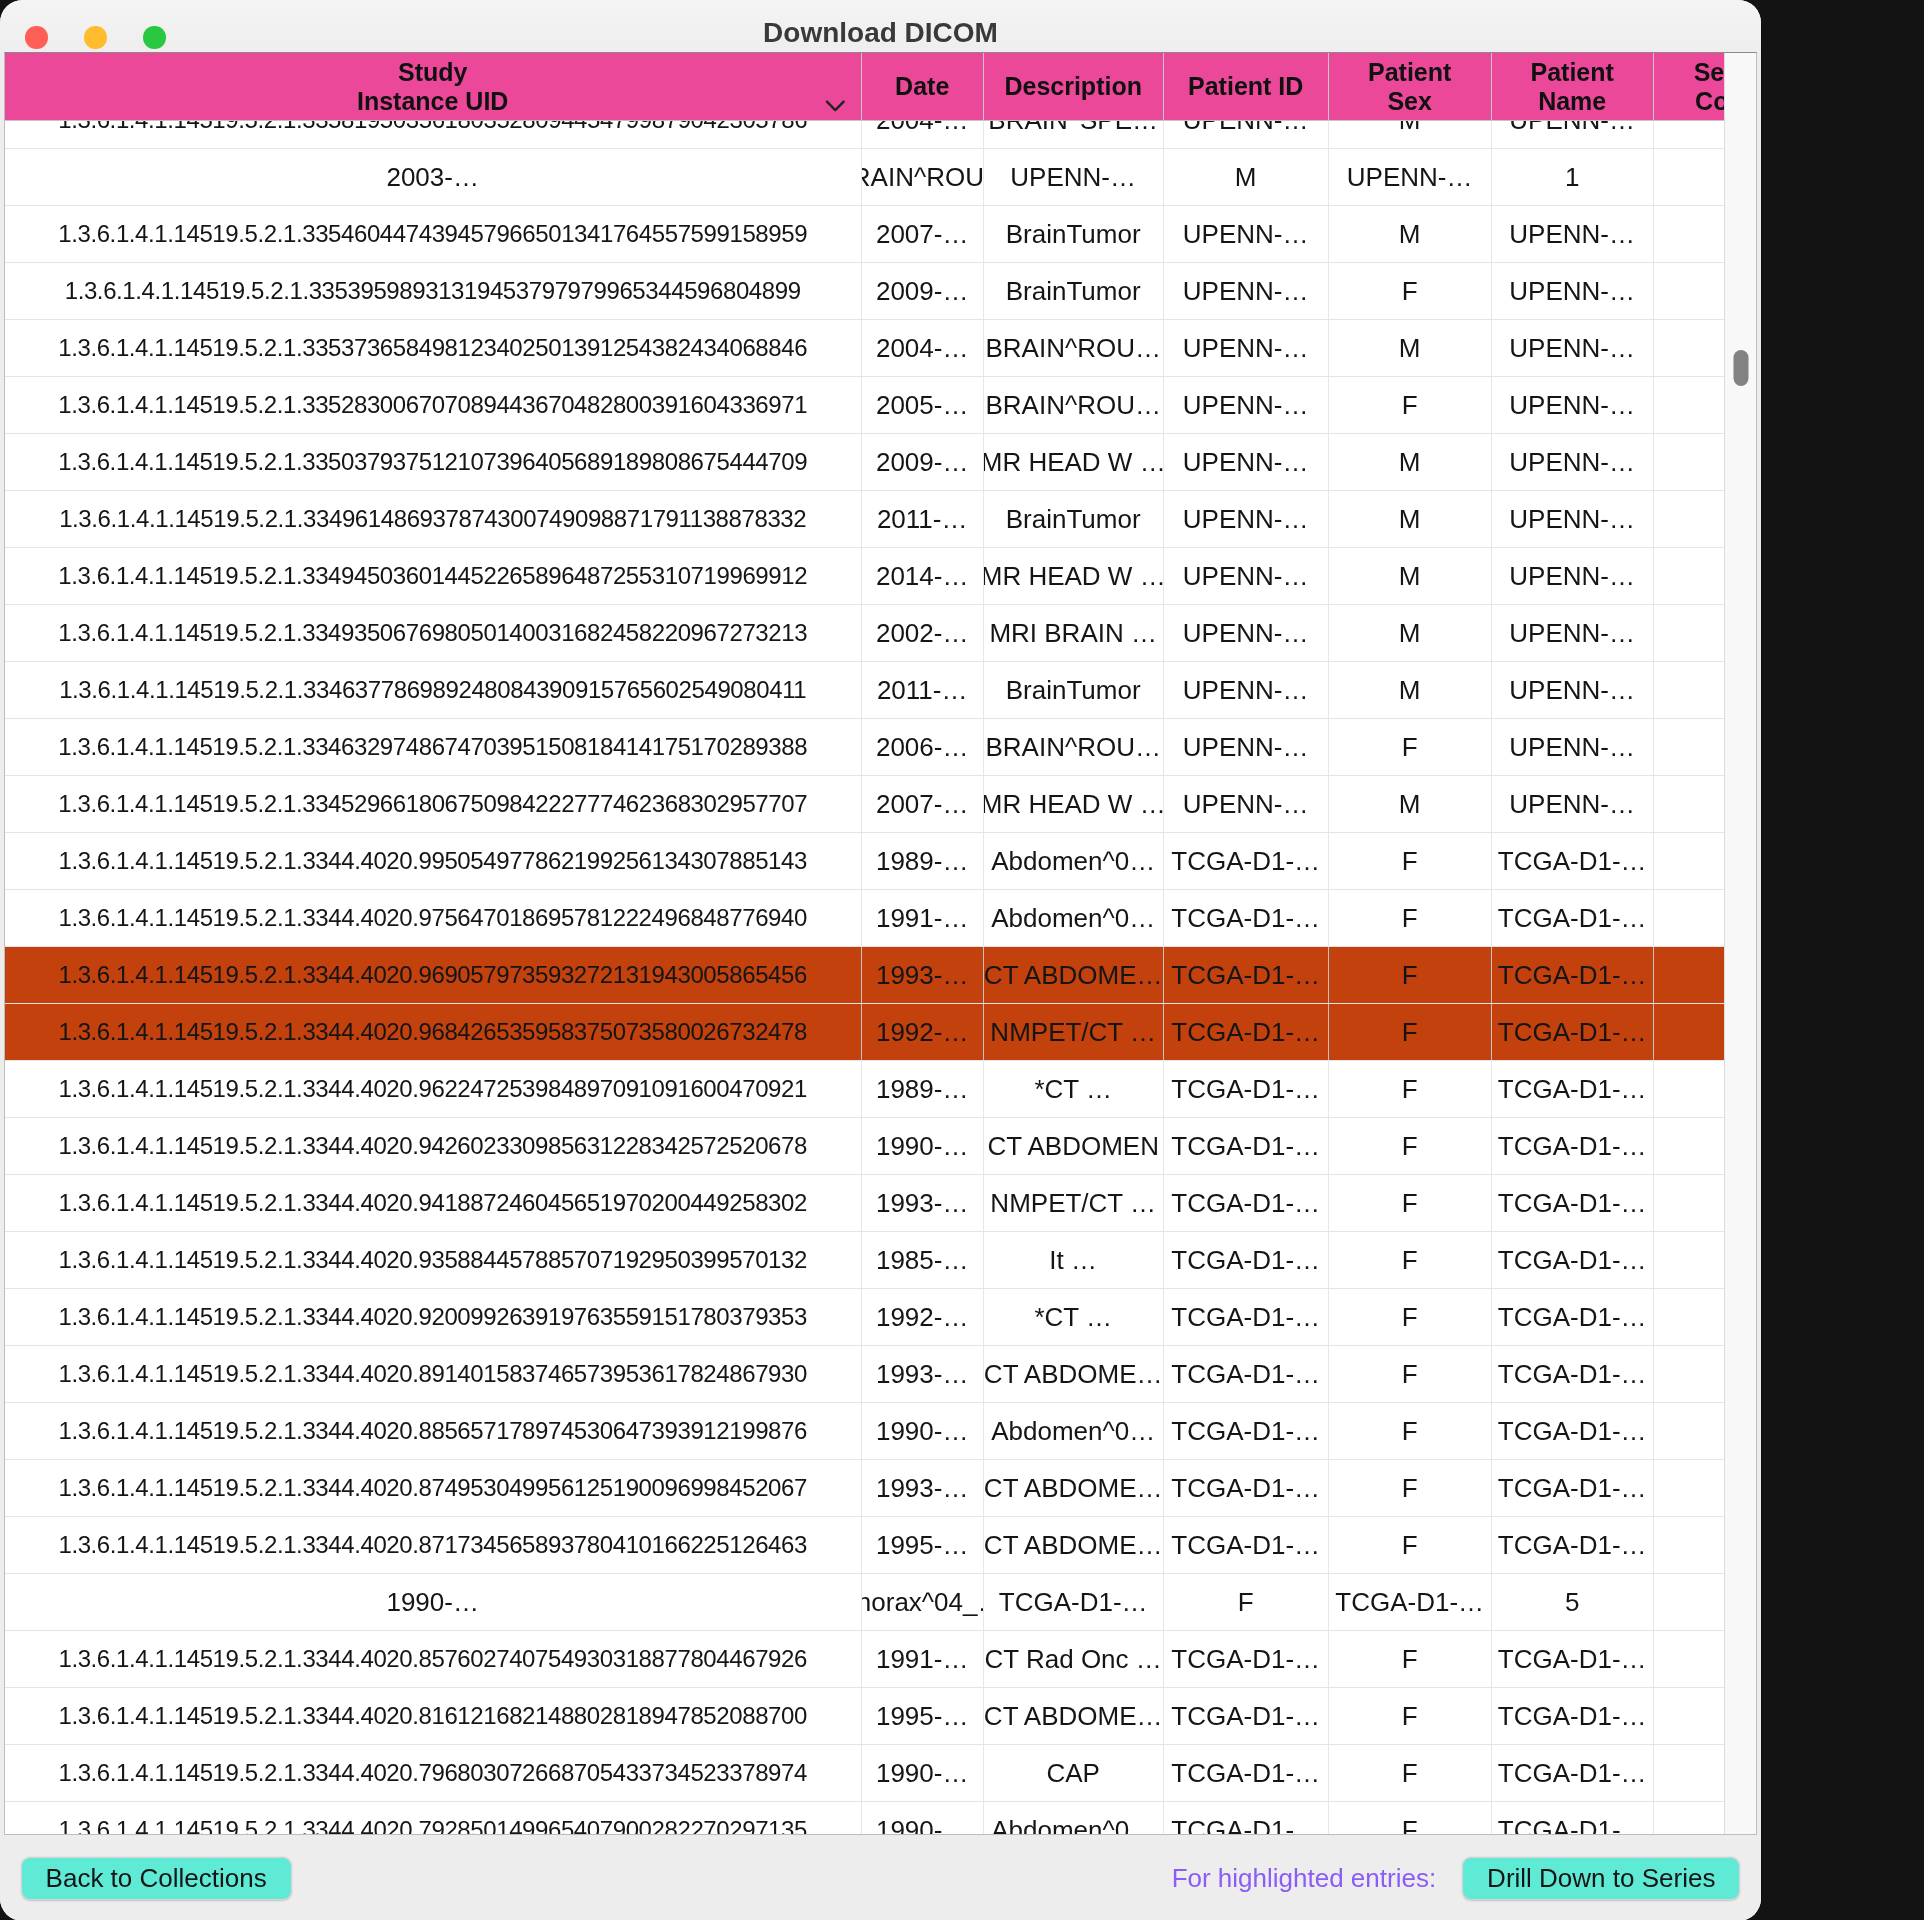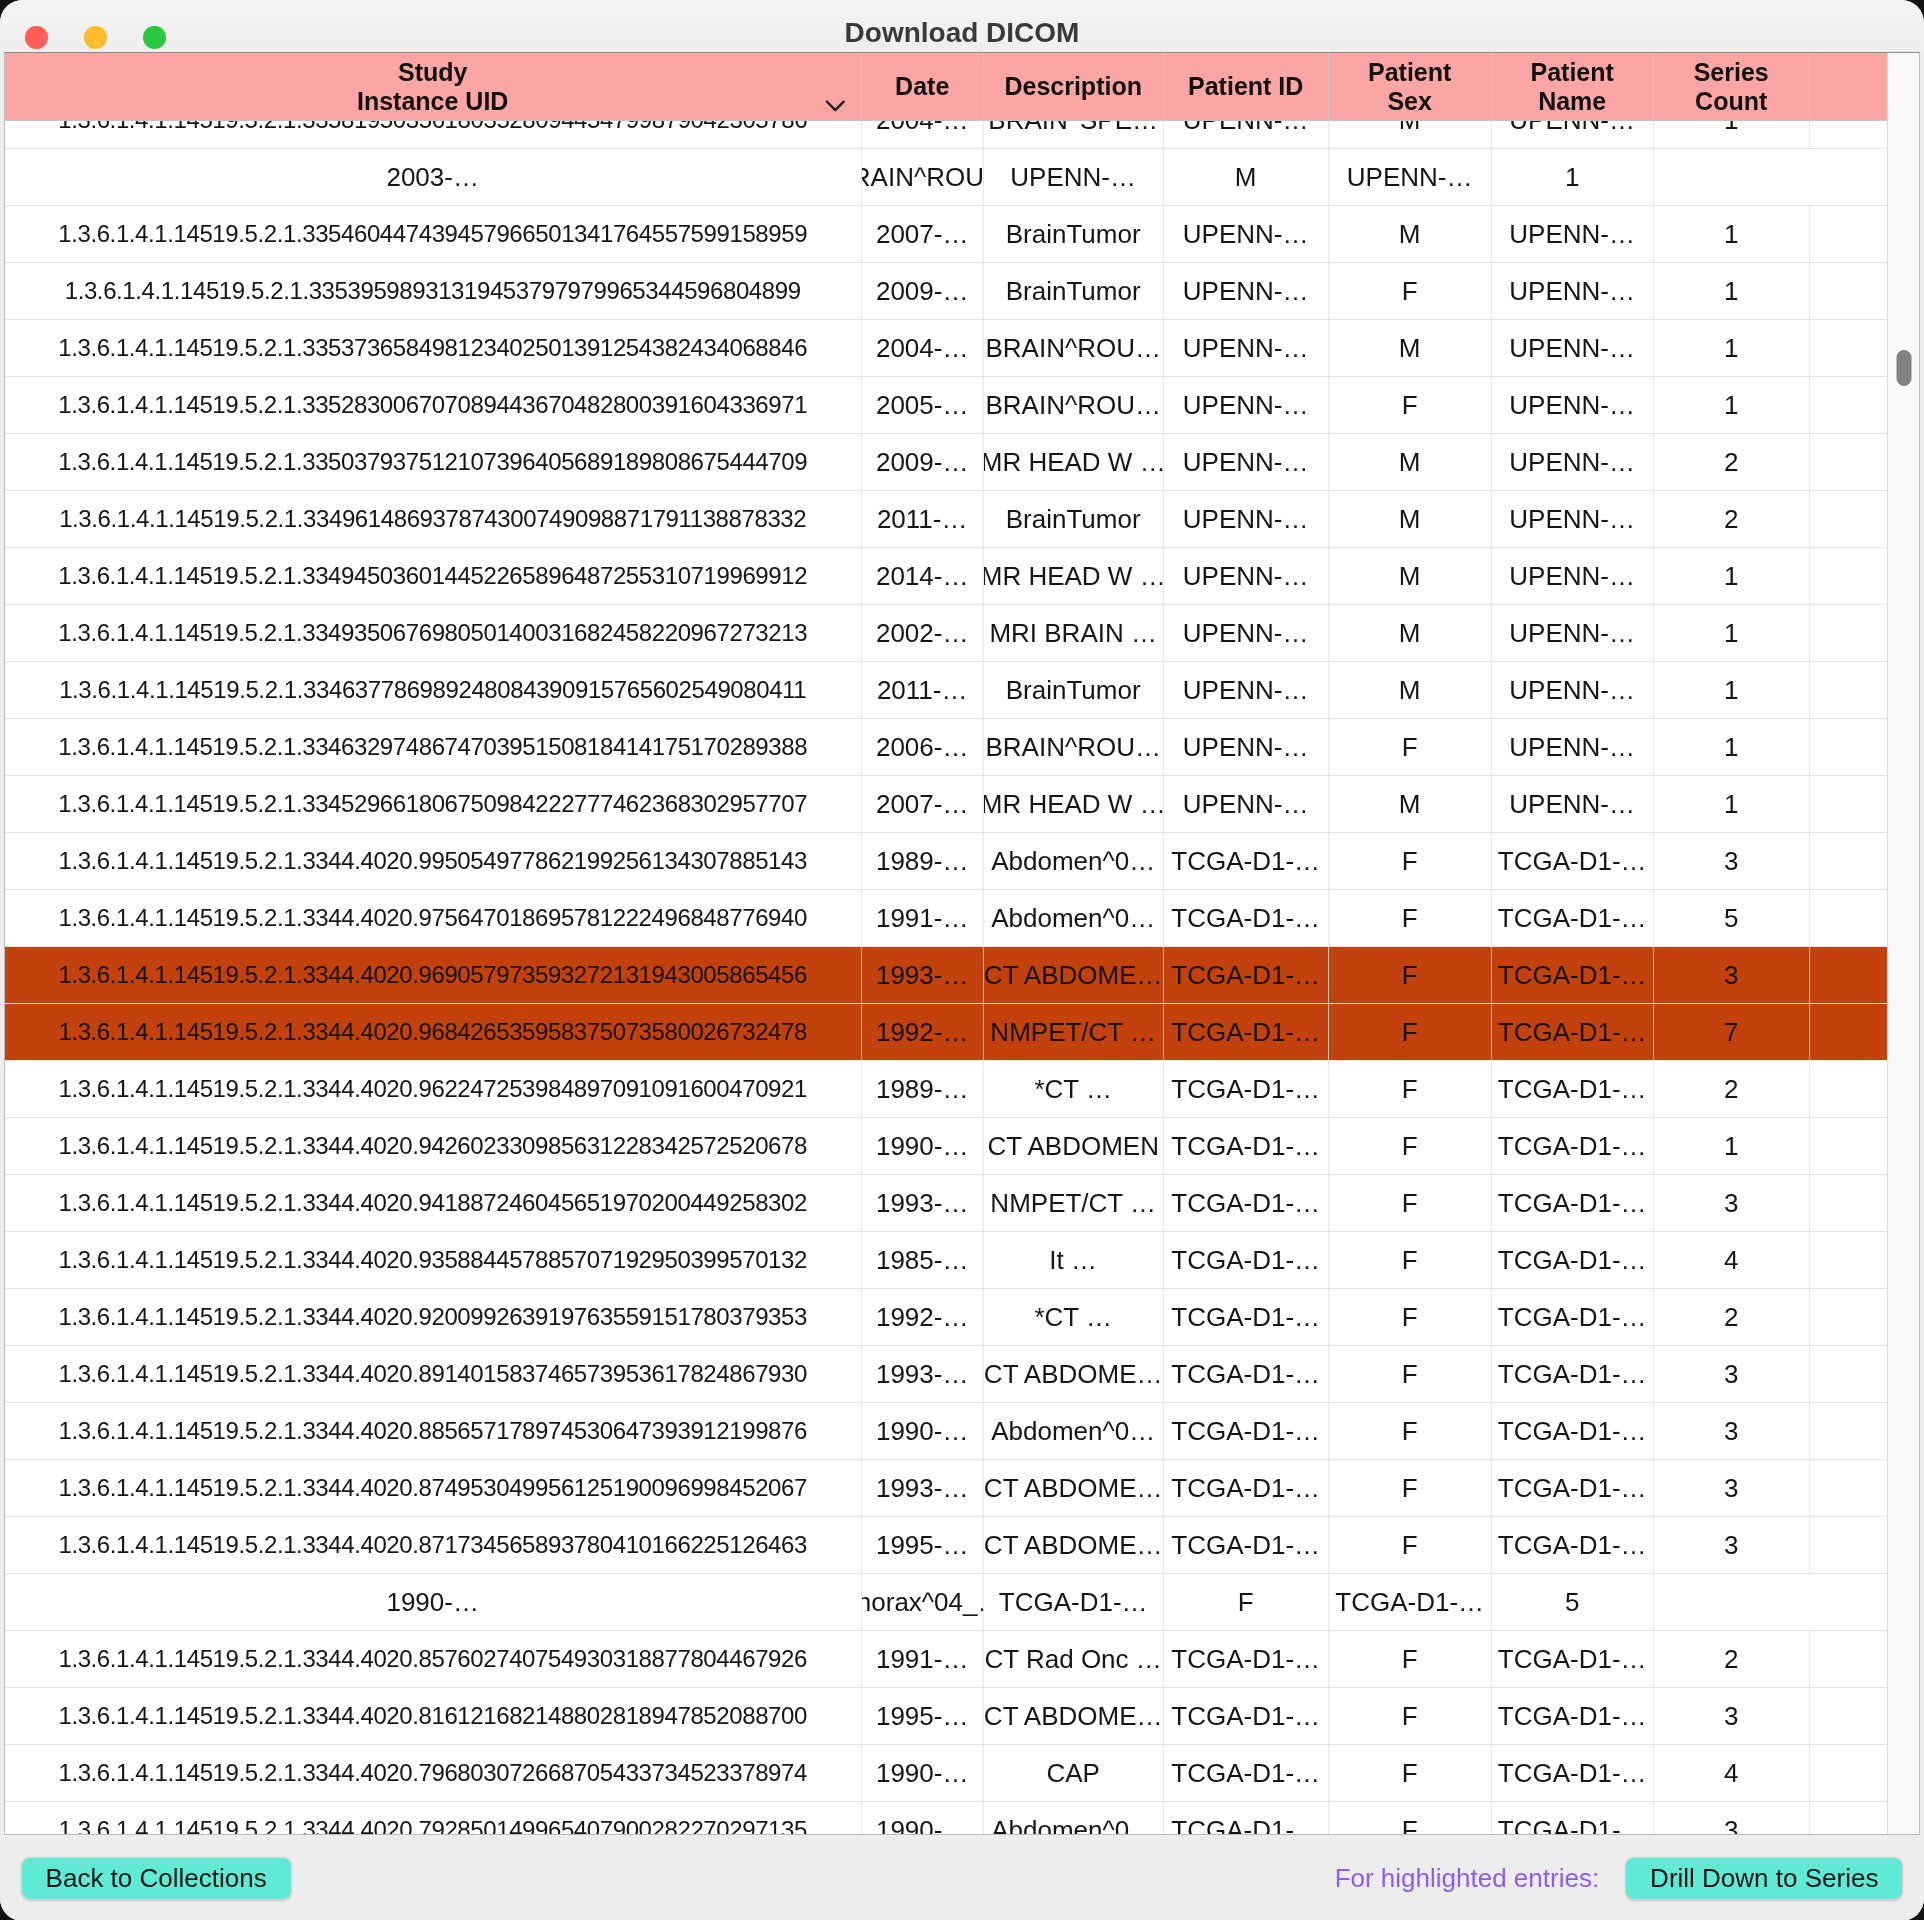--- a/index.html
+++ b/index.html
@@ -1,20 +1,20 @@
 <!DOCTYPE html>
 <html style="font-size:15px"><head>
 <meta charset="utf-8">
 <style>
   html,body{margin:0;padding:0;background:#131313;}
   *{box-sizing:border-box;}
   body{font-family:"Liberation Sans", sans-serif; -webkit-font-smoothing:antialiased;}
 
   .window{
-    position:relative; width:1924px; height:1921px;
+    position:relative; width:1761px; height:1921px;
     background:#ededed; border-radius:22.5px; overflow:hidden;
     box-shadow:0 0 0 0.9px rgba(0,0,0,.35);
   }
 
   
   .titlebar{
     position:absolute; left:0; top:0; right:0; height:52px;
     background:linear-gradient(#f4f4f4,#eeeeee);
   }
   .traffic{position:absolute; top:26px; width:22.5px; height:22.5px; border-radius:50%;}
@@ -33,21 +33,21 @@
     background:#ffffff;
     border:0.9px solid #bdbdbd; border-top:1.9px solid #8a8a8a;
     overflow:hidden;
   }
   .grid-cols{
     display:grid;
     grid-template-columns:857px 122px 180px 165px 163px 162px 156px 1fr;
   }
   .thead{
     position:absolute; left:0; right:0; top:0; height:68px;
-    background:#fca5a5; border-bottom:0.9px solid #c3c3c3;
+    background:#ec4899; border-bottom:0.9px solid #c3c3c3;
   }
   .th{
     position:relative; display:flex; align-items:center; justify-content:center;
     text-align:center; font-weight:bold; font-size:25px; color:#111;
     white-space:pre-line; line-height:1.18;
     border-right:0.9px solid #c9c9c9; height:68px;
   }
   .th:last-child{border-right:none;}
   .sort-chevron{
     position:absolute; right:15px; top:50%; transform:translateY(-46%);

